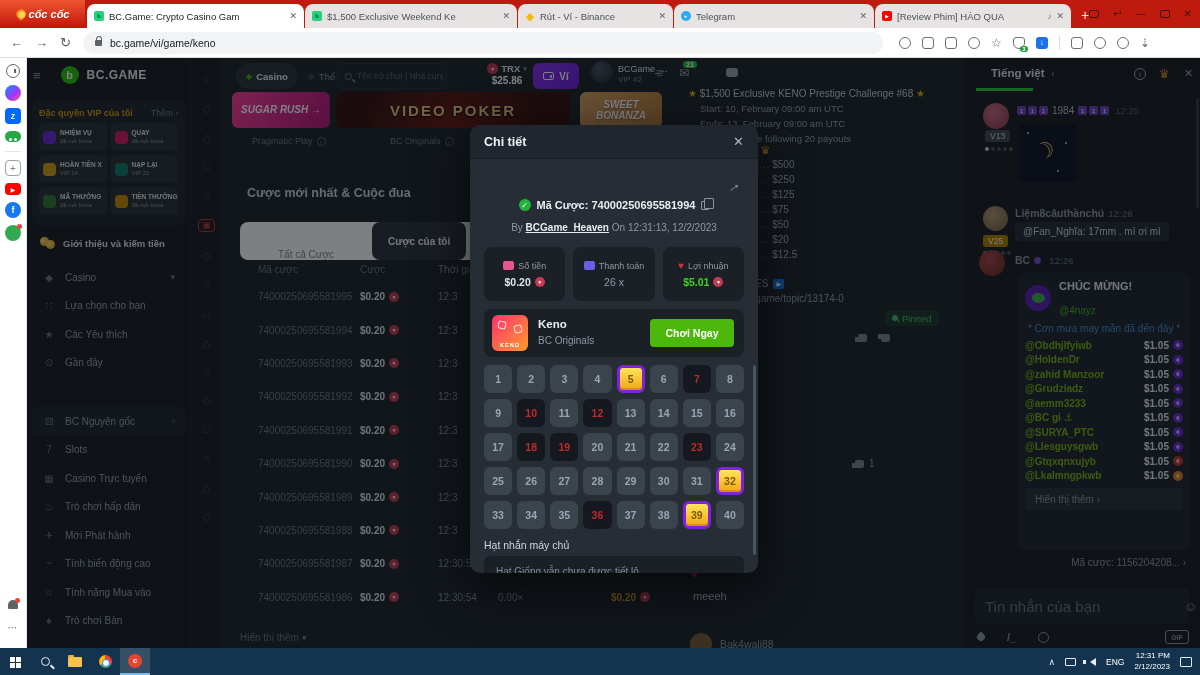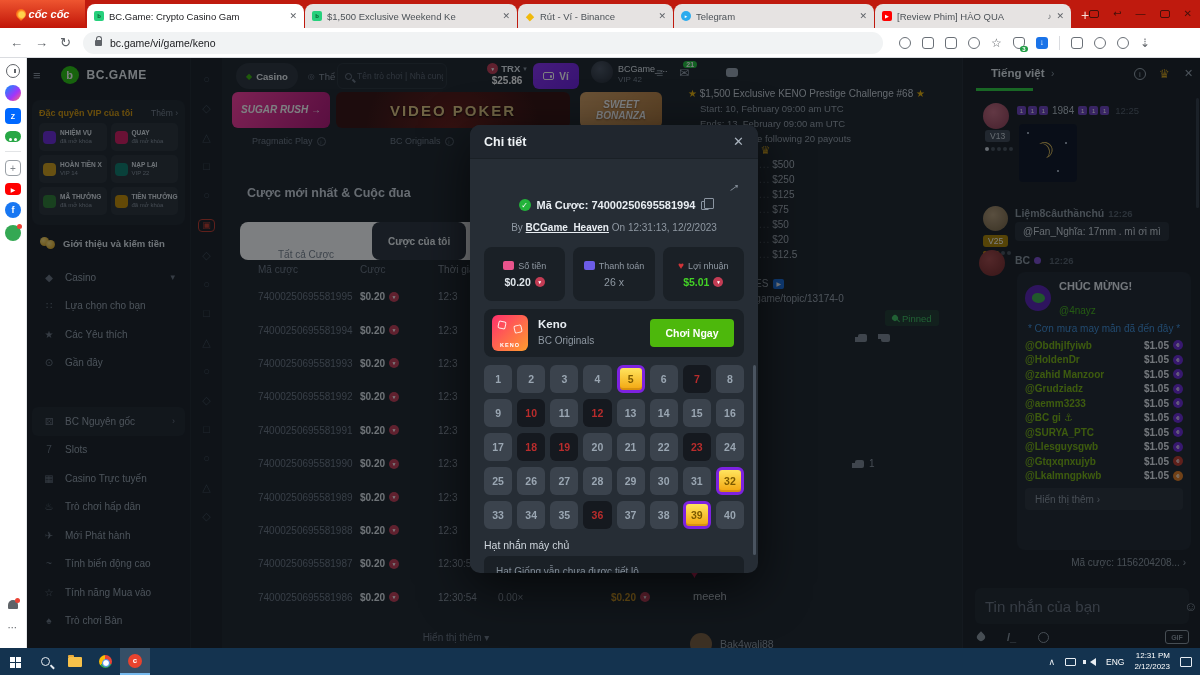--- a/index.html
+++ b/index.html
@@ -155,21 +155,21 @@
 .btab.on{background:#2d343d;height:38px;display:flex;align-items:center;padding:0 16px;border-radius:8px;color:#eef2f5;font-weight:bold}
 #btheader{position:absolute;left:18px;top:206px;width:432px;display:flex;font-size:9.5px;color:#6b7480}
 #btrows{position:absolute;left:18px;top:222px;width:432px}
 .btr{height:33.4px;display:flex;align-items:center}
 .c-id{flex:0 0 120px;padding-left:18px;font-size:10px;color:#6e7885}
 .c-bet{flex:0 0 78px;display:flex;align-items:center;gap:4px;font-size:10px;font-weight:bold;color:#dfe5ea}
 .c-time{flex:0 0 60px;font-size:10px;color:#8a939e}
 .c-mult{flex:0 0 76px;font-size:10px;color:#8a939e}
 .c-profit{flex:1;display:flex;justify-content:flex-end;align-items:center;gap:4px;padding-right:22px;font-size:10px;font-weight:bold;color:#d6981e}
 .trx.s{width:10px;height:10px}
-#btmore{position:absolute;left:18px;top:574px;width:432px;text-align:center;color:#6b7480;font-size:10px}
+#btmore{position:absolute;left:18px;top:574px;width:432px;text-align:left;color:#6b7480;font-size:10px}
 
 
 #feed{position:absolute;left:653px;top:0;width:282px;height:448px}
 .f-title{position:absolute;left:8px;top:30px;width:270px;font-size:10px;color:#c9d0d7;white-space:nowrap;overflow:hidden}
 .f-title .st{color:#e8b007}
 #fmeta{position:absolute;left:20px;top:43px;font-size:9.5px;color:#9aa3ad;line-height:15px}
 #fprizes{position:absolute;left:50px;top:86px;font-size:10px;color:#aeb6bf}
 #fprizes .cup{color:#d4a017;font-size:11px}
 #fpayouts{position:absolute;left:60px;top:99px;font-size:10px;color:#aeb6bf;line-height:15px}
 #fpayouts .dots{color:#565e66;letter-spacing:1px;margin-right:2px}

